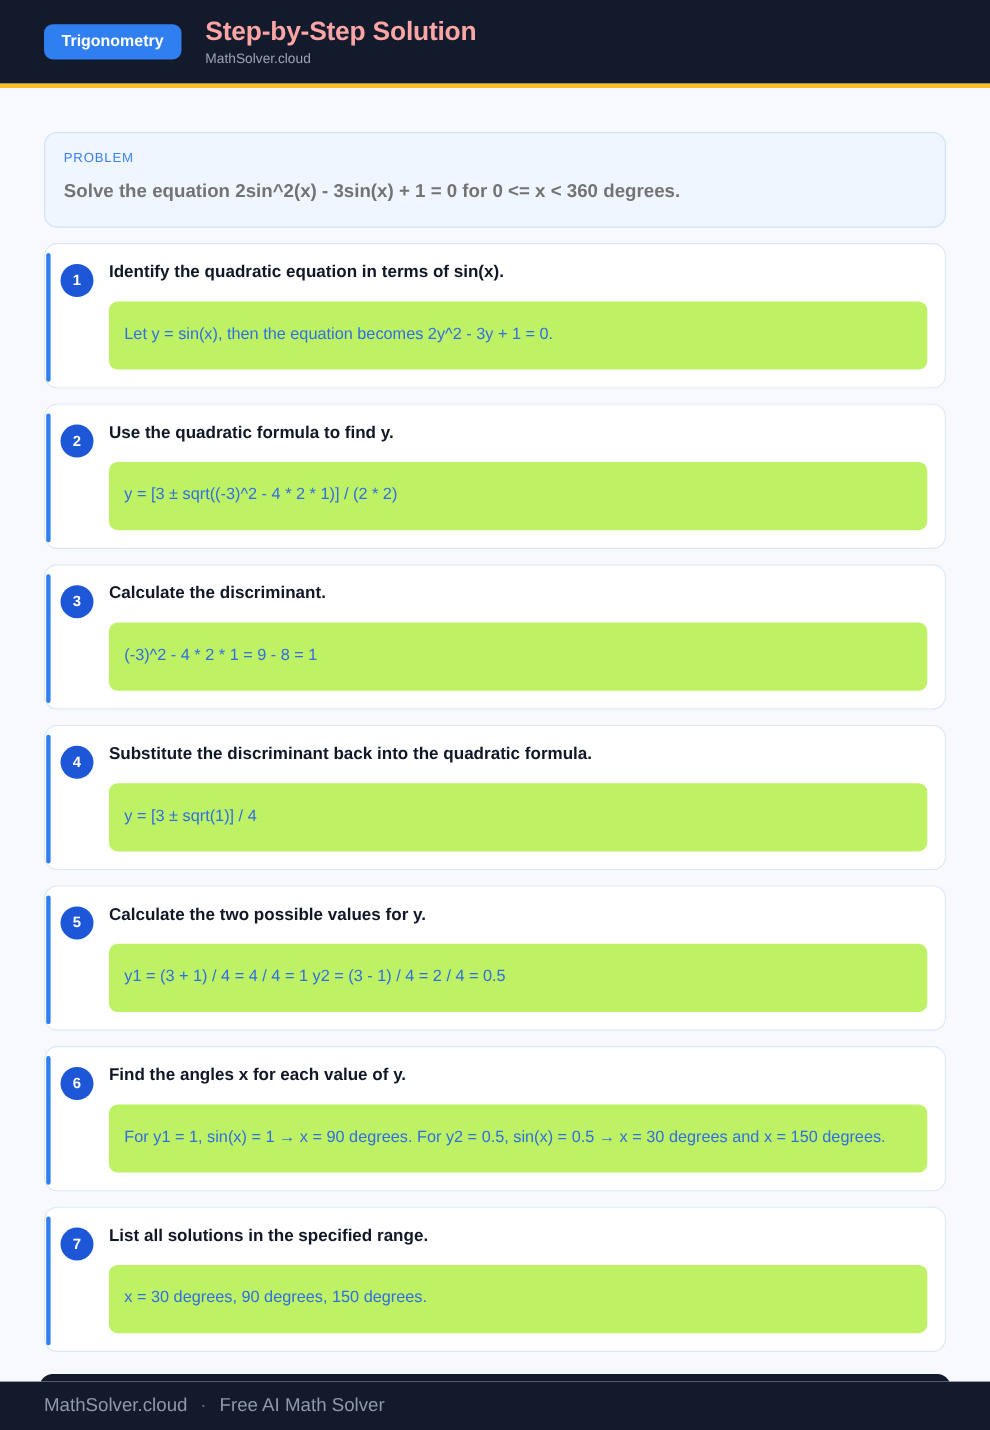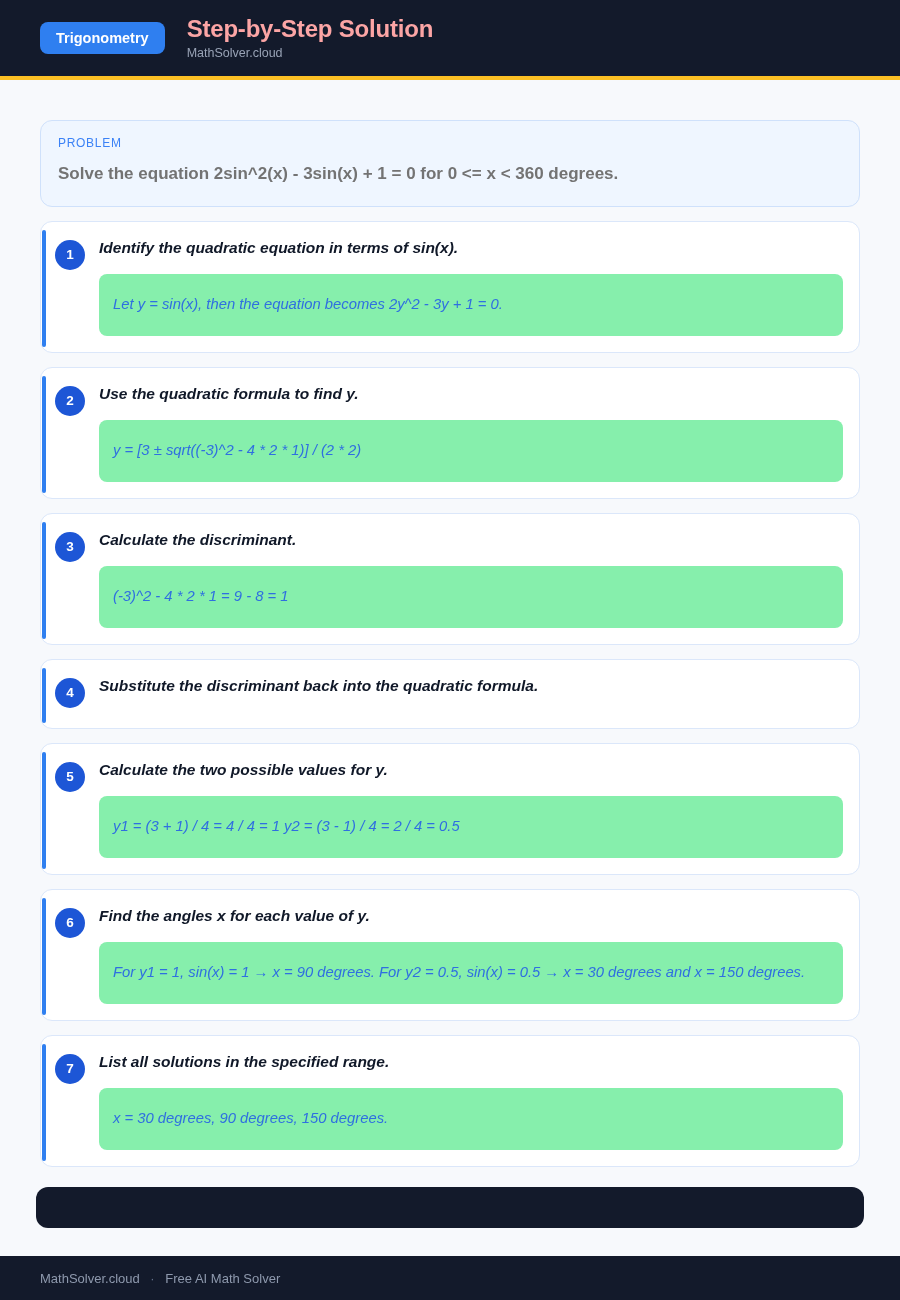--- a/index.html
+++ b/index.html
@@ -136,31 +136,30 @@
     font-size: 13.5px;
     font-weight: bold;
     display: flex;
     align-items: center;
     justify-content: center;
     line-height: 1;
   }
   .step-main {
     flex: 1 1 auto;
     padding-right: 8px;
-    font-style: italic;
   }
   .step-title {
     font-size: 15.5px;
     font-weight: bold;
     color: #101828;
     line-height: 1.3;
     margin-bottom: 16px;
   }
   .step-detail {
-    background: #86efac;
+    background: #bef264;
     border-radius: 8px;
     padding: 15px 14px;
     color: #2f6fe0;
     font-size: 14.8px;
     line-height: 2.15;
   }
 
   
   .answer-card {
     position: relative;
@@ -175,21 +174,21 @@
   
   .footer {
     flex: 0 0 44px;
     background: #131a2b;
     display: flex;
     align-items: center;
     padding: 0 40px;
   }
   .footer-text {
     color: #8e99ad;
-    font-size: 13px;
+    font-size: 17px;
   }
   .footer-dot { margin: 0 7px; color: #63708a; }
 </style>
 </head>
 <body>
 
 <div class="page">
 
   <div class="header">
     <div class="badge">Trigonometry</div>
@@ -240,20 +239,21 @@
       </div>
     </div>
 
     <div class="step-card">
       <div class="step-accent"></div>
       <div class="step-gutter">
         <div class="step-num">4</div>
       </div>
       <div class="step-main">
         <div class="step-title">Substitute the discriminant back into the quadratic formula.</div>
+        <div class="step-detail">y = [3 ± sqrt(1)] / 4</div>
       </div>
     </div>
 
     <div class="step-card">
       <div class="step-accent"></div>
       <div class="step-gutter">
         <div class="step-num">5</div>
       </div>
       <div class="step-main">
         <div class="step-title">Calculate the two possible values for y.</div>

